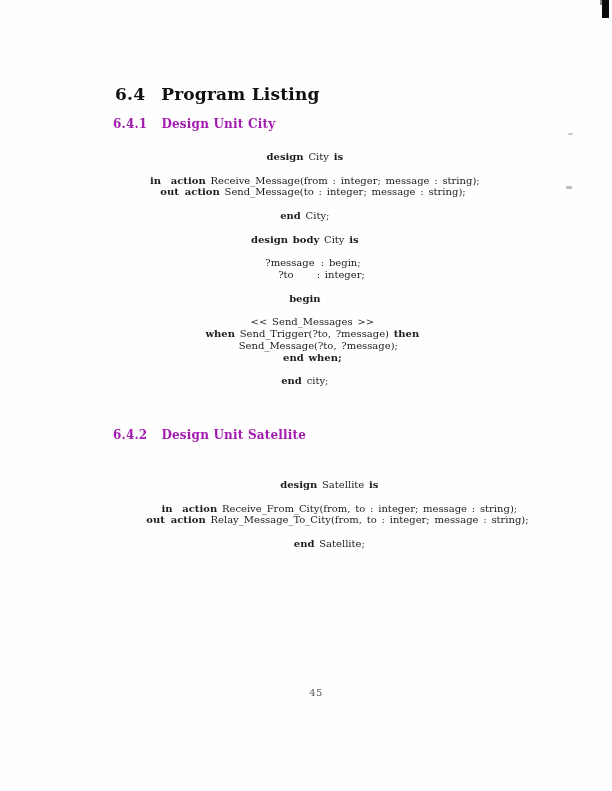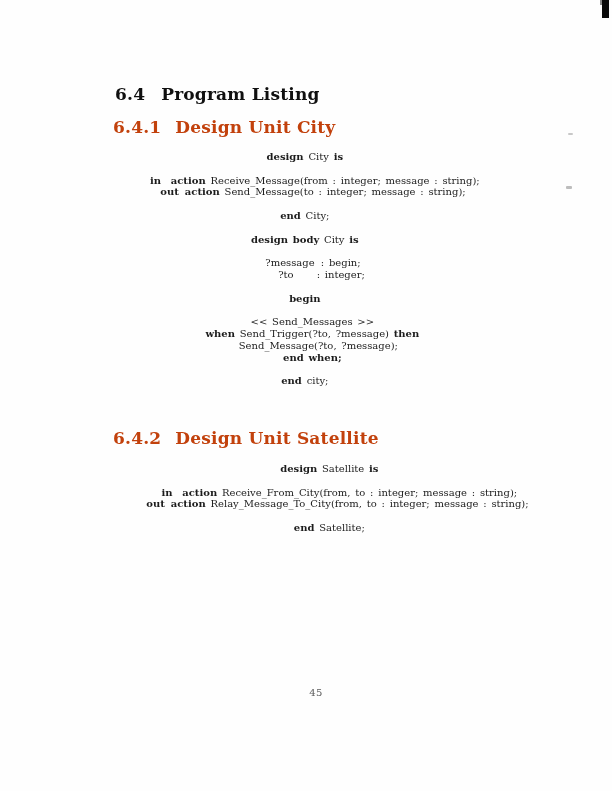--- a/index.html
+++ b/index.html
@@ -36,41 +36,41 @@
     font-size: 17px;
     font-weight: bold;
     color: #101010;
     letter-spacing: 0.2px;
     white-space: nowrap;
   }
   .h-section .num { margin-right: 16px; }
   .h-sub {
     position: absolute;
     left: 113px;
-    font-size: 17px;
+    font-size: 12px;
     font-weight: bold;
-    color: #c2410c;
+    color: #a21caf;
     letter-spacing: 0.2px;
     white-space: nowrap;
   }
   .sub1 { top: 117px; }
   .sub2 { top: 428px; }
   .h-sub .num { margin-right: 14px; }
   
   .code {
     position: absolute;
     left: 130px;
     font-size: 10px;
     line-height: 11.8px;
     word-spacing: 1.6px;
     white-space: nowrap;
     color: #1c1c1c;
   }
   .code1 { top: 151px; }
-  .code2 { top: 463px; }
+  .code2 { top: 479px; }
   .cl { height: 11.8px; text-align: center; }
   .cl.i1 { padding-left: 15px; }
   .cl.i2 { padding-left: 27px; }
   .b { font-weight: bold; }
   .io { display: inline-block; width: 21px; }
   .vn { display: inline-block; width: 52px; }
   
   .pageno {
     position: absolute;
     left: 0; top: 687px;

